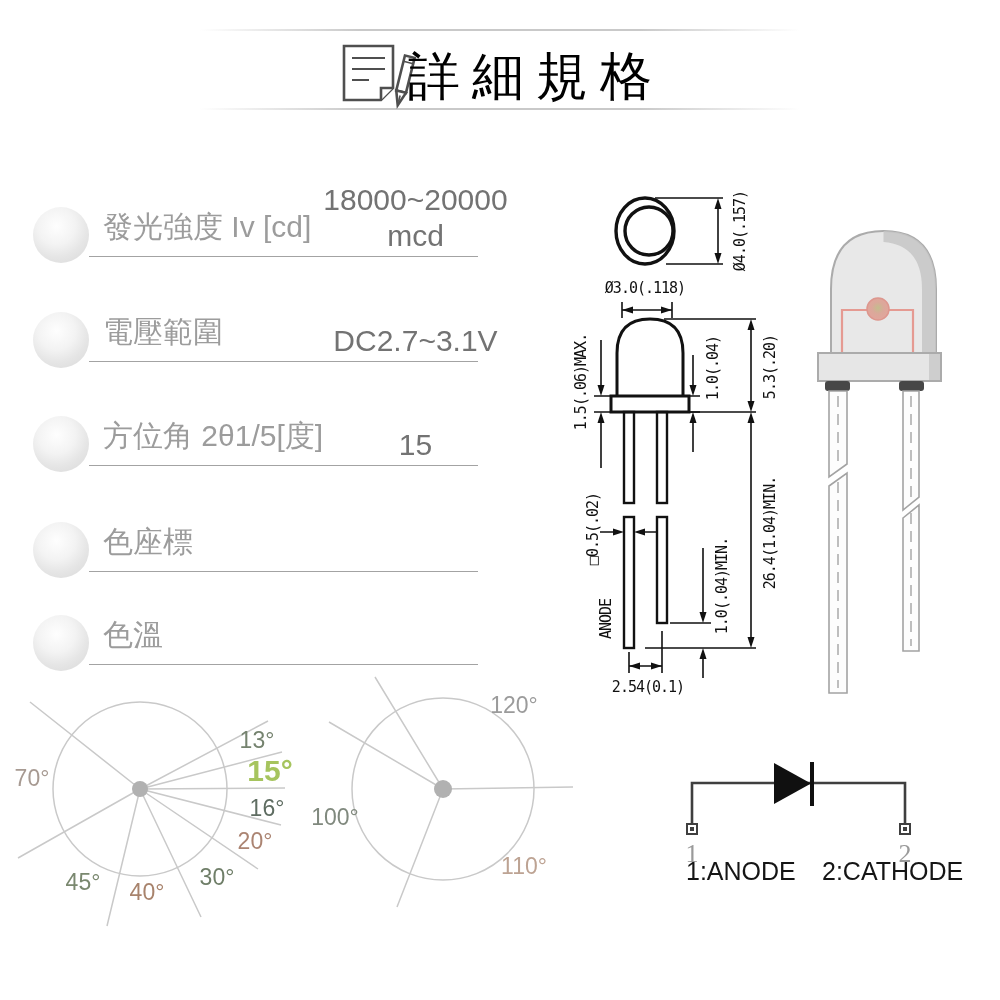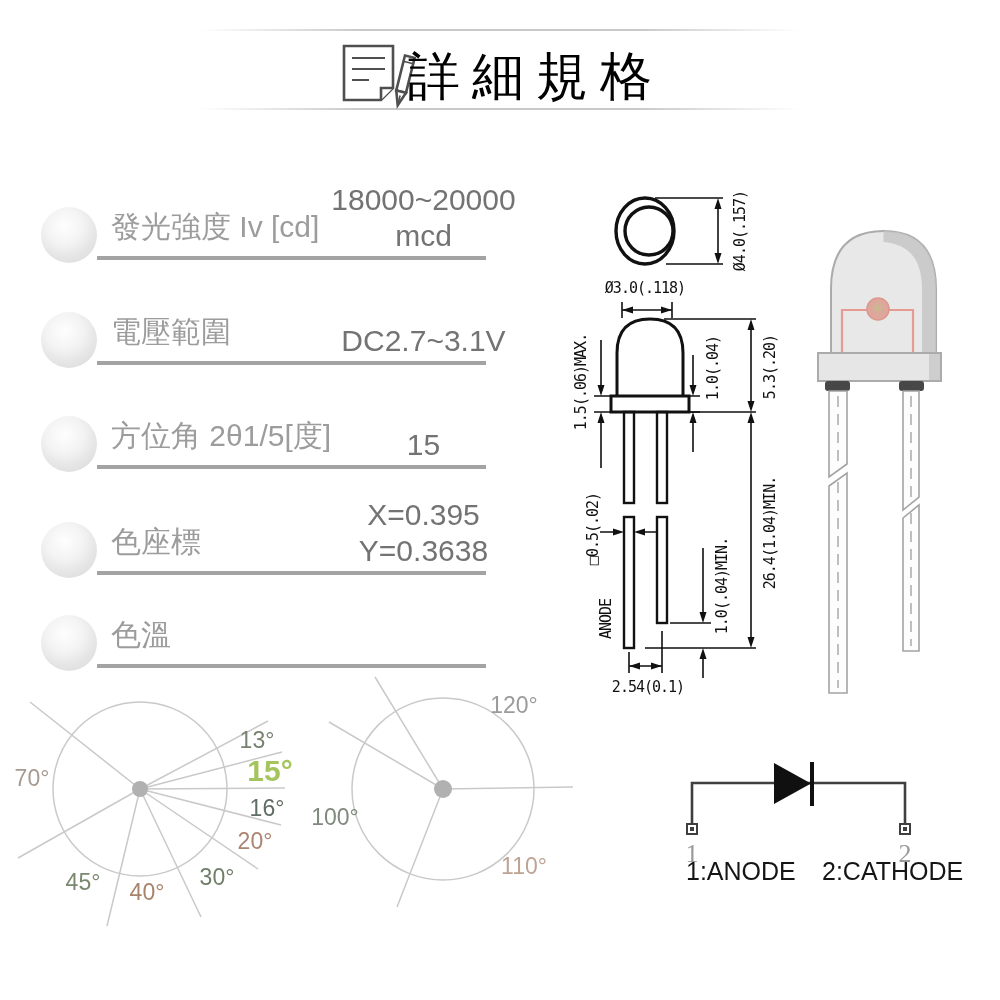--- a/index.html
+++ b/index.html
@@ -5,21 +5,21 @@
   html,body{margin:0;padding:0;}
   body{width:1000px;height:1000px;background:#ffffff;position:relative;overflow:hidden;
        font-family:"Liberation Sans", sans-serif;}
   .band-line{position:absolute;left:0;width:1000px;height:2px;
     background:linear-gradient(90deg, rgba(200,200,200,0) 20%, #c9c9c9 36%, #c9c9c9 64%, rgba(200,200,200,0) 80%);}
   #band-top{top:29px;}
   #band-bottom{top:108px;}
   .page-title{position:absolute;left:408px;top:42px;font-size:52px;color:#000000;
     letter-spacing:12px;white-space:nowrap;}
   .title-icon{position:absolute;left:338px;top:38px;}
-  .spec-row{position:absolute;left:97px;width:389px;height:77px;border-bottom:4px solid #a3a3a3;}
+  .spec-row{position:absolute;left:89px;width:389px;height:77px;border-bottom:1px solid #a3a3a3;}
   .bullet{position:absolute;left:-56px;bottom:-7px;width:56px;height:56px;border-radius:50%;
     background:radial-gradient(circle at 42% 34%, #fefefe 0%, #f3f3f3 38%, #e6e6e6 62%, #d7d7d7 100%);}
   .spec-label{position:absolute;left:14px;bottom:8px;font-size:30px;color:#9c9c9c;white-space:nowrap;}
   .spec-value{position:absolute;left:210px;width:233px;bottom:2px;text-align:center;color:#737373;}
   .spec-value div{height:36px;line-height:36px;font-size:30px;white-space:nowrap;}
   svg text{user-select:none;}
   .dim-text{font-family:"DejaVu Sans Mono", monospace;font-size:15px;fill:#111;letter-spacing:-1px;}
   .angle-label{font-family:"Liberation Sans", sans-serif;font-size:23px;}
   .angle-hl{font-size:30px;font-weight:bold;}
   .pin-num{font-family:"Liberation Serif", serif;font-size:26px;fill:#9a9a9a;}
@@ -68,24 +68,20 @@
   <div class="bullet"></div>
   <div class="spec-label">方位角 2θ1/5[度]</div>
   <div class="spec-value">
     <div></div>
     <div>15</div>
   </div>
 </div>
 <div class="spec-row" style="top:494px">
   <div class="bullet"></div>
   <div class="spec-label">色座標</div>
-  <div class="spec-value">
-    <div>X=0.395</div>
-    <div>Y=0.3638</div>
-  </div>
 </div>
 <div class="spec-row" style="top:587px">
   <div class="bullet"></div>
   <div class="spec-label">色溫</div>
 </div>
 
 <svg width="1000" height="1000" viewBox="0 0 1000 1000" style="position:absolute;left:0;top:0;">
 
   <defs>
     <radialGradient id="dieGrad" cx="50%" cy="45%" r="60%">

